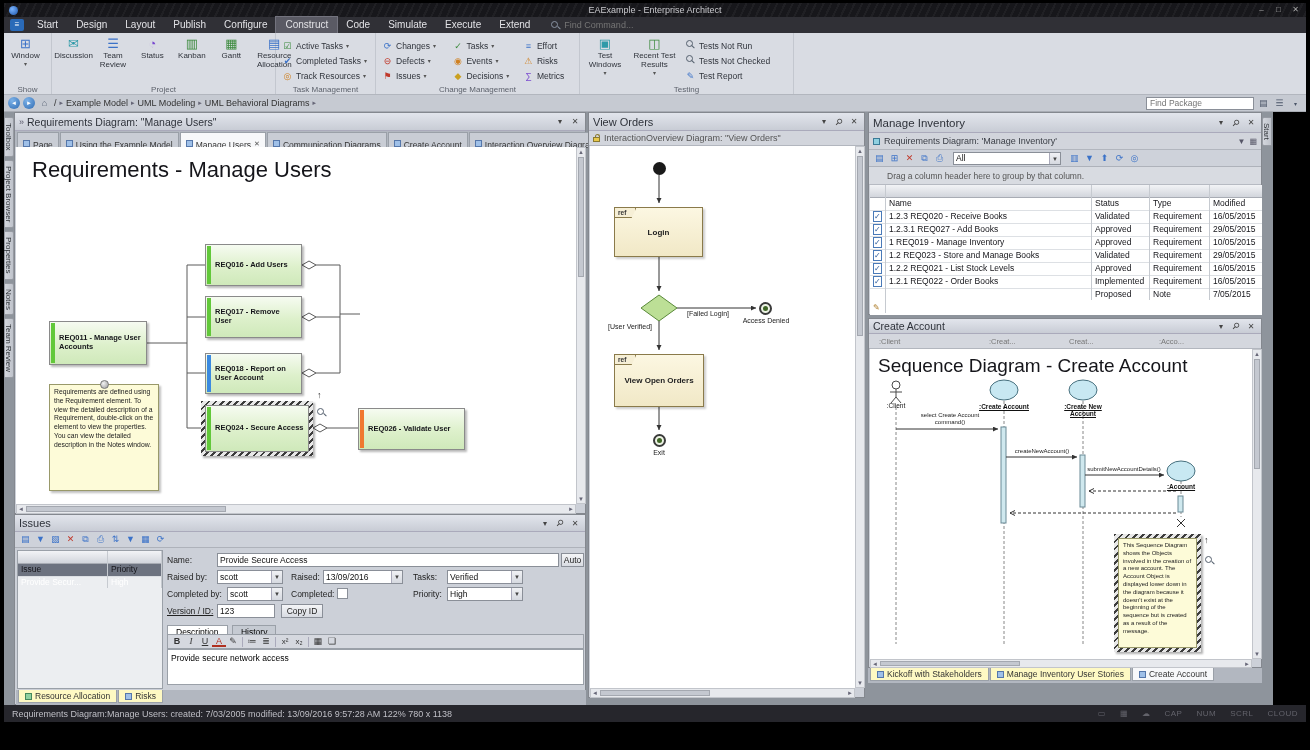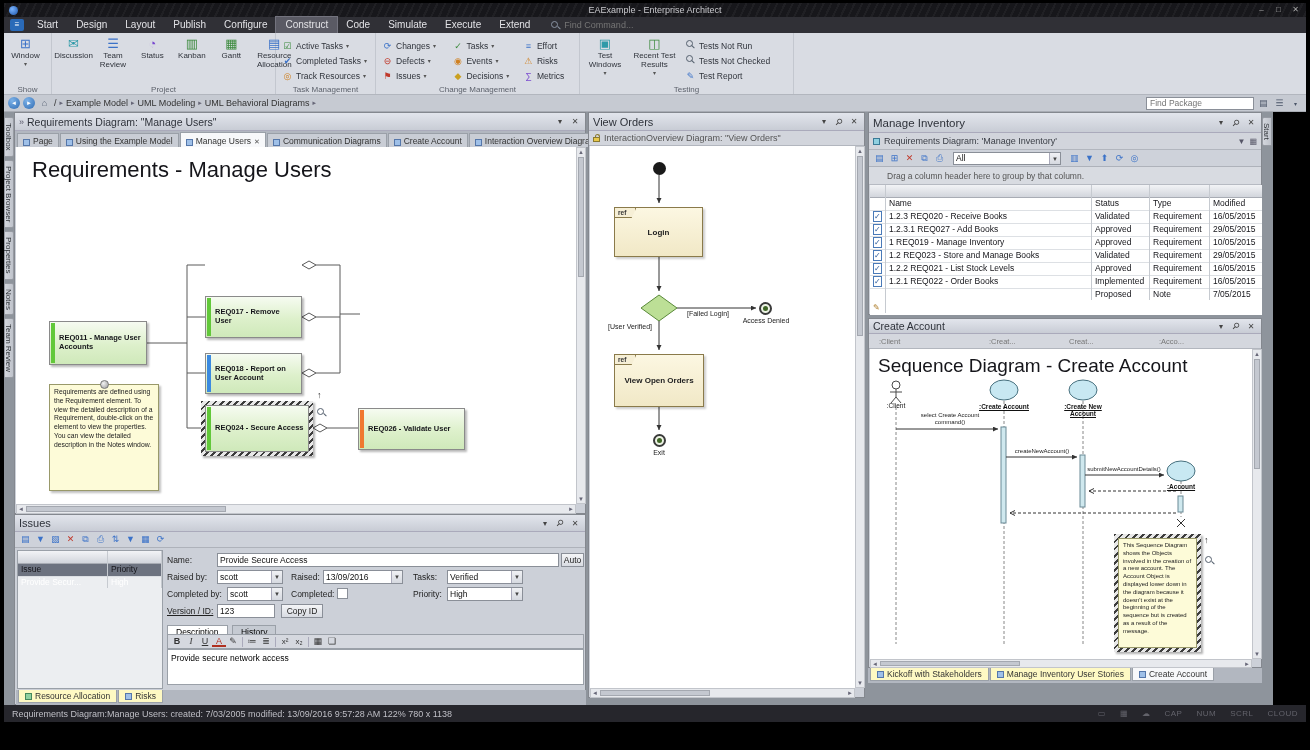--- a/index.html
+++ b/index.html
@@ -43,21 +43,21 @@
 
 .workspace{position:absolute;left:4px;top:112px;width:1302px;height:593px;background:#8e949c;overflow:hidden}
 .vtab{writing-mode:vertical-rl;font-size:8px;color:#2f3338;background:linear-gradient(90deg,#d3d6dd,#bfc3cb);border:1px solid #979ba3;padding:5px 0;width:10px;text-align:center;margin:3px 0;border-radius:0 2px 2px 0}
 .panel{position:absolute;background:#ccd0d8;border:1px solid #84888f}
 .phead{height:18px;display:flex;align-items:center;padding:0 4px;font-size:10.5px;color:#2e323a;background:linear-gradient(#e2e5ec,#c8ccd5);border-bottom:1px solid #aab;gap:3px}
 .phead .ttl{flex:1;overflow:hidden;white-space:nowrap}
 .pbtn{width:12px;text-align:center;font-size:8px;color:#444;flex:none}
 .pin{display:inline-block;transform:rotate(45deg);font-size:9px}
 .psub{display:flex;align-items:center;gap:4px;font-size:9px;color:#3a3e46;padding:0 4px;background:#d2d5dc;border-bottom:1px solid #b2b6be}
 .doctabs{height:16px;background:#b2b7c0;display:flex;align-items:flex-end;padding-left:2px;font-size:8.5px;color:#333;gap:1px}
-.dtab{display:flex;align-items:flex-end;gap:3px;padding:1px 5px;background:#c9cdd5;border:1px solid #9aa0a8;border-bottom:none;height:14px;white-space:nowrap}
+.dtab{display:flex;align-items:flex-start;gap:3px;padding:7px 5px;background:#c9cdd5;border:1px solid #9aa0a8;border-bottom:none;height:14px;white-space:nowrap}
 .dtab.active{background:#f7f8fa;height:15px}
 .dico{width:7px;height:7px;background:#9fc0e8;border:1px solid #5577aa;flex:none}
 .canvas{position:absolute;background:#fff;overflow:hidden}
 
 .sbv{position:absolute;width:10px;background:#e7e9ed;border:1px solid #c2c5cb;display:flex;flex-direction:column}
 .sbh{position:absolute;height:10px;background:#e7e9ed;border:1px solid #c2c5cb;display:flex}
 .sb-a{flex:none;font-size:6px;color:#667;text-align:center;line-height:8px;width:8px;height:8px}
 .sb-t{background:#c4c8d0;border:1px solid #a4a8b0;flex:none}
 
 .reqbox{position:absolute;border:1px solid #8a8a8a;background:linear-gradient(180deg,#f6fbf1 0%,#ddf0cb 55%,#cfe9ba 100%);box-shadow:2px 2px 2px rgba(0,0,0,.28);display:flex;align-items:center;padding:2px 3px 2px 9px;font-size:7.5px;font-weight:bold;color:#15151a;line-height:1.15}
@@ -351,20 +351,23 @@
           <g fill="#fff" stroke="#5a5a5a">
             <polygon points="286,118 293,114 300,118 293,122"></polygon>
             <polygon points="286,170 293,166 300,170 293,174"></polygon>
             <polygon points="286,226 293,222 300,226 293,230"></polygon>
             <polygon points="297,281 304,277 311,281 304,285"></polygon>
           </g>
         </svg>
         <div class="reqbox" style="left:33px;top:174px;width:98px;height:44px;--bar:#62c83a">
             <span>REQ011 - Manage User Accounts</span>
           </div>
+        <div class="reqbox" style="left:189px;top:97px;width:97px;height:42px;--bar:#62c83a">
+            <span>REQ016 - Add Users</span>
+          </div>
         <div class="reqbox" style="left:189px;top:149px;width:97px;height:42px;--bar:#62c83a">
             <span>REQ017 - Remove User</span>
           </div>
         <div class="reqbox" style="left:189px;top:206px;width:97px;height:41px;--bar:#3b8ae0">
             <span>REQ018 - Report on User Account</span>
           </div>
         <div class="abs hatch" style="left:185px;top:254px;width:112px;height:55px">
           <div class="reqbox" style="position:relative;left:0;top:0;width:100%;height:100%;--bar:#62c83a;box-shadow:none">
               <span>REQ024 - Secure Access</span>
             </div>

